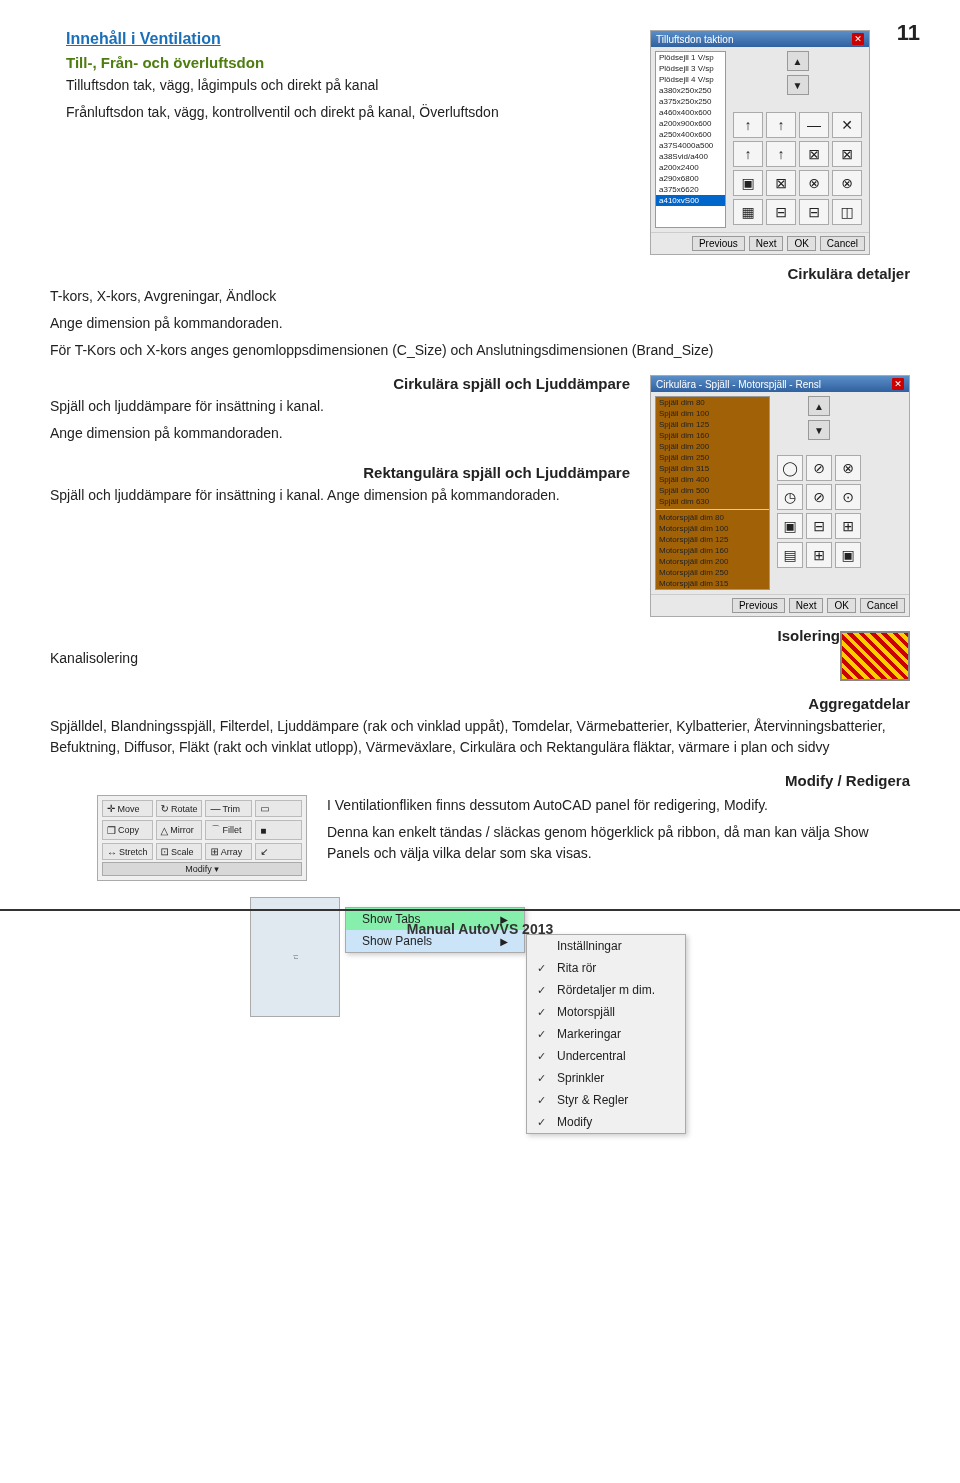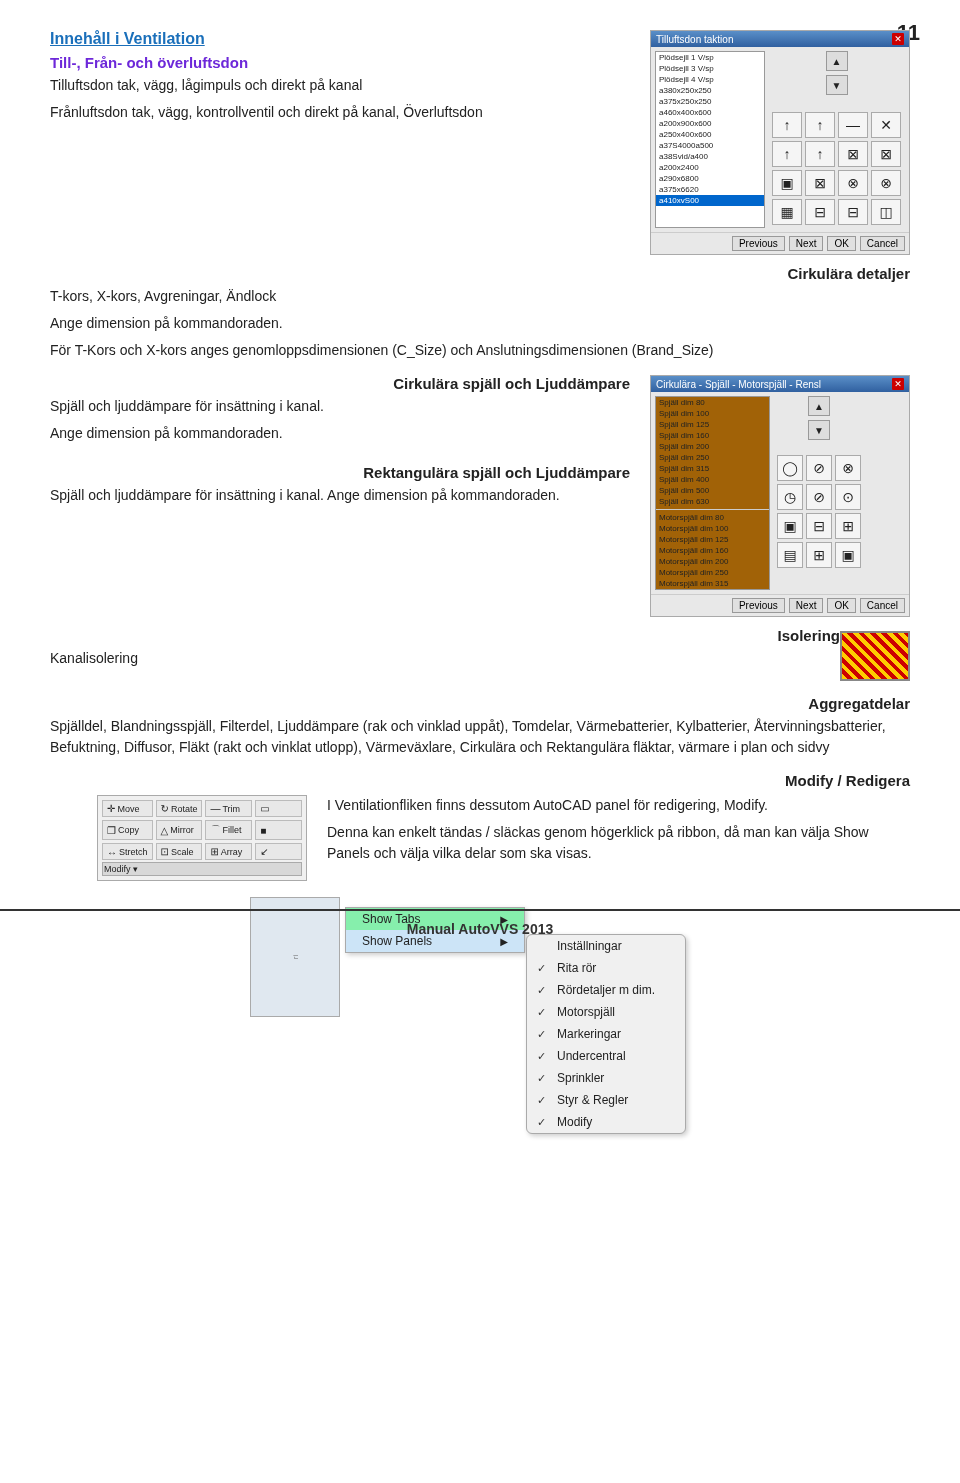--- a/index.html
+++ b/index.html
@@ -28,41 +28,41 @@
       color: #1a6fba;
       font-size: 16px;
       font-weight: bold;
       margin-bottom: 6px;
       text-decoration: underline;
     }
     h2.sub-heading {
       font-size: 15px;
       font-weight: bold;
       margin-bottom: 4px;
-      color: #6d28d9;
+      color: #4d7c0f;
     }
     h3.section-heading {
       font-size: 15px;
       font-weight: bold;
       color: #222;
       margin-bottom: 4px;
       text-align: right;
     }
     p { margin-bottom: 6px; line-height: 1.5; }
     .top-section {
       display: flex;
       gap: 20px;
       margin-bottom: 10px;
     }
-    .top-text { flex: 1; }
+    .top-text { flex: 1; margin-left: 16px; }
     .top-image { flex: 0 0 260px; }
     .dialog-img {
       border: 1px solid #aaa;
       background: #e8e8e8;
-      width: 260px;
+      width: 220px;
       min-height: 170px;
       position: relative;
       font-size: 10px;
       overflow: hidden;
     }
     .dialog-titlebar {
       background: linear-gradient(to bottom, #5a8fc8, #3060a0);
       color: #fff;
       font-size: 10px;
       padding: 2px 5px;
@@ -228,20 +228,21 @@
       align-items: center;
       gap: 2px;
       white-space: nowrap;
     }
     .mod-icon {
       font-size: 10px;
     }
     .modify-label-bar {
       background: #d8d8d8;
       border: 1px solid #aaa;
+      text-align: center;
       font-size: 9px;
       padding: 1px;
       margin-top: 2px;
     }
     .modify-text { flex: 1; }
     .context-menu-section {
       margin-top: 16px;
       display: flex;
       justify-content: center;
     }
@@ -523,21 +524,21 @@
       <div class="context-menu-outer" style="left: 95px; top: 10px;">
         <div class="context-menu-item">
           <span>Show Tabs</span>
           <span class="arrow">▶</span>
         </div>
         <div class="context-menu-item" style="background:#cce4f7;">
           <span>Show Panels</span>
           <span class="arrow">▶</span>
         </div>
 
-        <div class="submenu" style="top: 26px; left: 180px; border-radius: 6px;">
+        <div class="submenu" style="top: 26px; left: 180px;">
           <div class="submenu-item">
             <span class="checkmark"></span>
             <span>Inställningar</span>
           </div>
           <div class="submenu-item">
             <span class="checkmark">✓</span>
             <span>Rita rör</span>
           </div>
           <div class="submenu-item">
             <span class="checkmark">✓</span>

